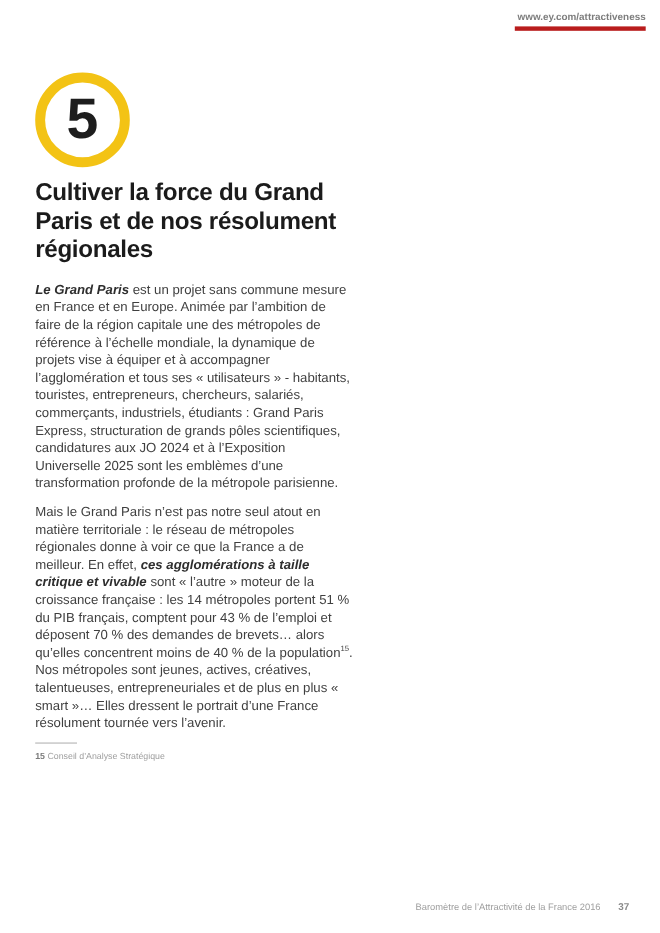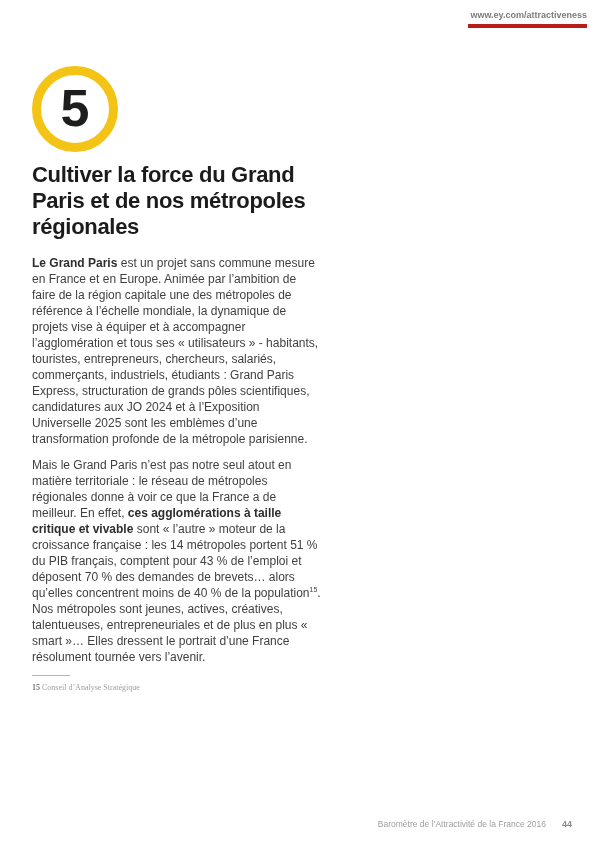--- a/index.html
+++ b/index.html
@@ -61,25 +61,25 @@
     color: #1b1b1b;
     white-space: pre-line;
   }
   .body-copy {
     margin-top: 7px;
     font-size: 12px;
     line-height: 16px;
     color: #3f3f3f;
   }
   .body-copy p { margin: 0 0 10px 0; }
-  .body-copy .b { font-weight: bold; color: #2e2e2e; }
+  .body-copy .b { font-weight: bold; color: #2e2e2e; font-style: italic; }
   .body-copy sup { font-size: 7px; line-height: 0; }
 
   
-  .footnote { margin-top: 5px; font-family: Liberation Serif, serif; }
+  .footnote { margin-top: 5px; }
   .footnote-rule {
     width: 38px; height: 0;
     border-top: 1px solid #b3b3b3;
     margin-bottom: 7px;
   }
   .footnote-text {
     font-size: 8px;
     color: #9e9e9e;
   }
   .footnote-num { font-weight: bold; color: #7a7a7a; }
@@ -105,36 +105,36 @@
 
   <div class="header">www.ey.com/attractiveness</div>
 
   <div class="content">
 
     <div class="chapter-circle">
       <span class="chapter-number">5</span>
     </div>
 
     <h1 class="title">Cultiver la force du Grand
-Paris et de nos métropoles
+Paris et de nos résolument
 régionales</h1>
 
     <div class="body-copy">
       <p><span class="b">Le Grand Paris</span><span> est un projet sans commune mesure en France et en Europe. Animée par l’ambition de faire de la région capitale une des métropoles de référence à l’échelle mondiale, la dynamique de projets vise à équiper et à accompagner l’agglomération et tous ses « utilisateurs » - habitants, touristes, entrepreneurs, chercheurs, salariés, commerçants, industriels, étudiants : Grand Paris Express, structuration de grands pôles scientifiques, candidatures aux JO 2024 et à l’Exposition Universelle 2025 sont les emblèmes d’une transformation profonde de la métropole parisienne.</span></p>
       <p><span>Mais le Grand Paris n’est pas notre seul atout en matière territoriale : le réseau de métropoles régionales donne à voir ce que la France a de meilleur. En effet, </span><span class="b">ces agglomérations à taille critique et vivable</span><span> sont « l’autre » moteur de la croissance française : les 14 métropoles portent 51 % du PIB français, comptent pour 43 % de l’emploi et déposent 70 % des demandes de brevets… alors qu’elles concentrent moins de 40 % de la population</span><sup>15</sup><span>. Nos métropoles sont jeunes, actives, créatives, talentueuses, entrepreneuriales et de plus en plus « smart »… Elles dressent le portrait d’une France résolument tournée vers l’avenir.</span></p>
     </div>
 
     <div class="footnote">
       <div class="footnote-rule"></div>
       <div class="footnote-text">
         <span class="footnote-num">15</span>
         <span>Conseil d’Analyse Stratégique</span>
       </div>
     </div>
 
   </div>
 
   <div class="footer">
     <span>Baromètre de l’Attractivité de la France 2016</span>
-    <span class="footer-page">44</span>
+    <span class="footer-page">37</span>
   </div>
 
 </div>
 
 </body></html>

